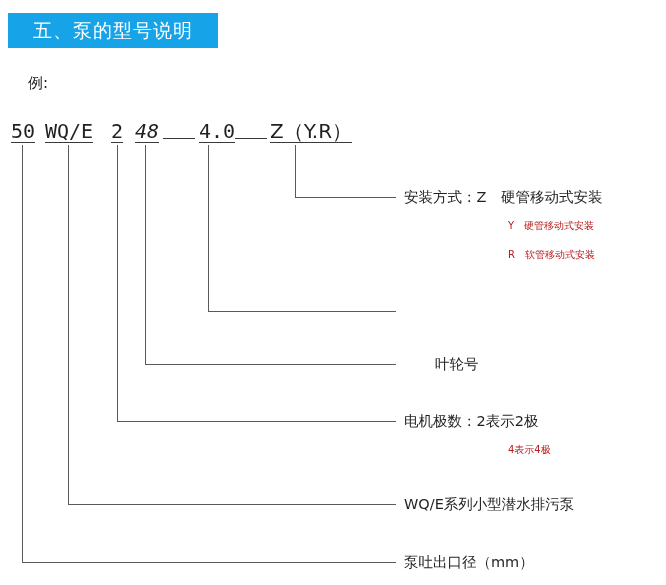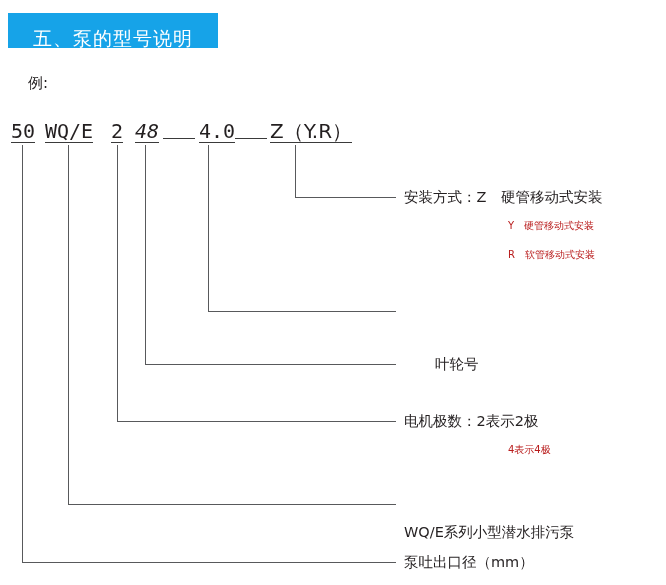--- a/index.html
+++ b/index.html
@@ -21,21 +21,21 @@
 
   
   #title-bar {
     position: absolute;
     left: 8px;
     top: 13px;
     width: 210px;
     height: 35px;
     background: #16a3e8;
     display: flex;
-    align-items: flex-end;
+    align-items: center;
     justify-content: center;
   }
   #title-bar .title-text {
     color: #ffffff;
     font-size: 19px;
     letter-spacing: 1px;
     line-height: 1;
     font-family: "DejaVu Sans", "Liberation Sans", sans-serif;
   }
 
@@ -147,17 +147,17 @@
   <div class="label" style="left:404px; top:187px;">安装方式：Z　硬管移动式安装</div>
   <div class="label-sub" style="left:508px; top:216px;">Y　硬管移动式安装</div>
   <div class="label-sub" style="left:508px; top:245px;">R　软管移动式安装</div>
 
 
   <div class="label" style="left:404px; top:354px;margin-left:31px;">叶轮号</div>
 
   <div class="label" style="left:404px; top:411px;">电机极数：2表示2极</div>
   <div class="label-sub" style="left:508px; top:440px;">4表示4极</div>
 
-  <div class="label" style="left:404px; top:494px;margin-top:28px;">WQ/E系列小型潜水排污泵</div>
+  <div class="label" style="left:404px; top:494px;">WQ/E系列小型潜水排污泵</div>
 
   <div class="label" style="left:404px; top:552px;">泵吐出口径（mm）</div>
 
 </div>
 
 </body></html>

